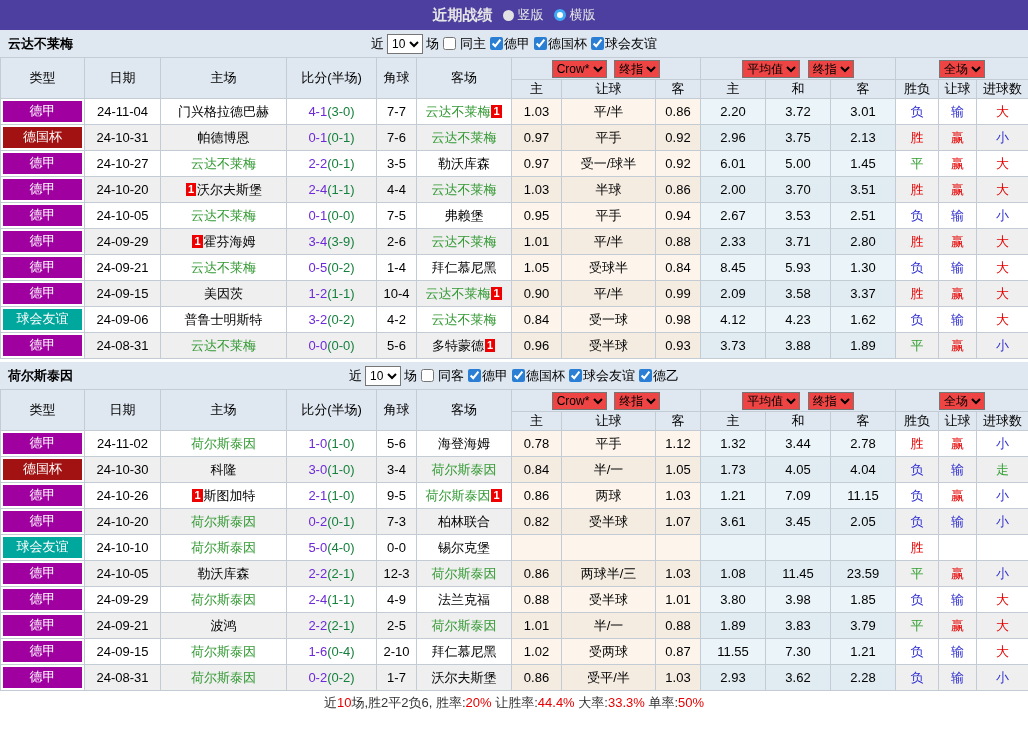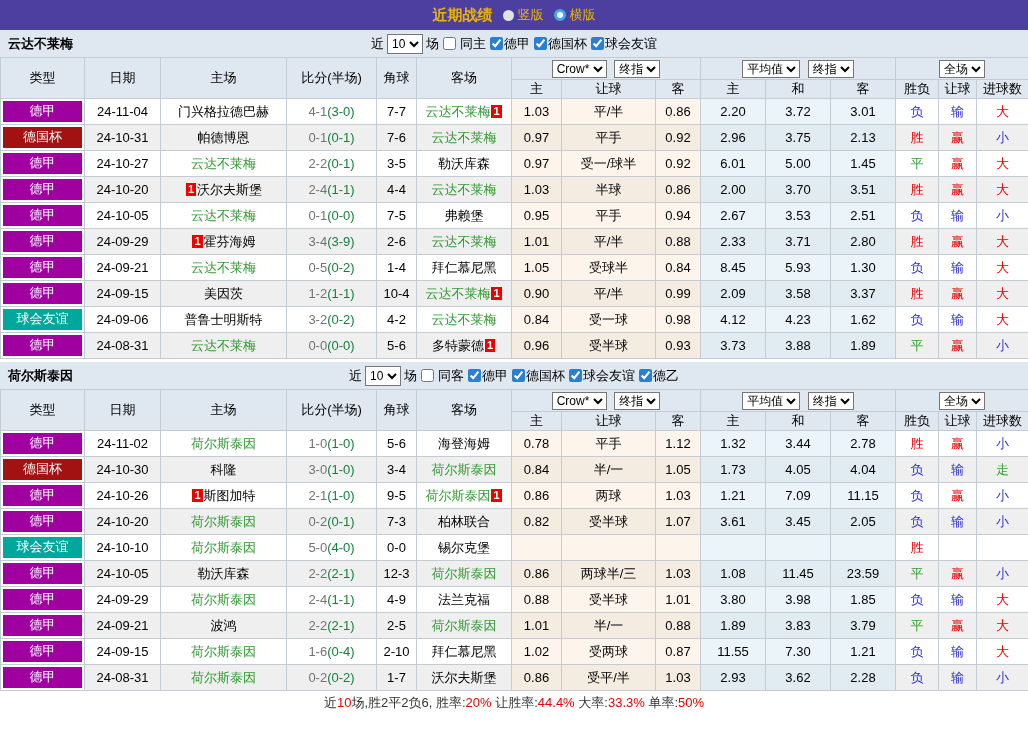--- a/index.html
+++ b/index.html
@@ -1,50 +1,50 @@
 <!DOCTYPE html>
 <html><head>
 <meta charset="utf-8">
 <style>
   * { box-sizing: border-box; }
   body { margin:0; background:#fff; font-family:"Liberation Sans","DejaVu Sans",sans-serif; font-size:13px; color:#000; }
   .page { width:1028px; }
 
   
-  .topbar { background:#4c3fa0; height:30px; display:flex; align-items:center; justify-content:center; gap:10px; color:#eab308; }
+  .topbar { background:#4c3fa0; height:30px; display:flex; align-items:center; justify-content:center; gap:10px; color:#e5e5e5; }
   .topbar-title { font-weight:bold; font-size:15px; }
   .radio-group { display:flex; align-items:center; gap:4px; font-size:13px; }
   .radio-dot { width:11px; height:11px; border-radius:50%; background:#e3e3e3; display:inline-block; }
   .radio-ring { width:12px; height:12px; border-radius:50%; background:#fff; border:3px solid #3fa9f5; display:inline-block; }
 
   
   .sec-head { position:relative; height:27px; background:#dfe7f1; display:flex; align-items:center; }
   .team-name { position:absolute; left:8px; font-weight:bold; color:#000; }
   .filters { margin:0 auto; display:flex; align-items:center; gap:3px; }
   .filters select { height:20px; font-size:12px; border:1px solid #767676; background:#fff; }
   .lg { display:inline-flex; align-items:center; }
   input[type=checkbox] { width:13px; height:13px; accent-color:#2a7fd4; margin:0 1px; }
 
   
   table { border-collapse:collapse; table-layout:fixed; width:1028px; font-size:13px; }
   th, td { border:1px solid #c3cbd5; text-align:center; padding:0; overflow:hidden; white-space:nowrap; }
   thead th { background:#dfe7f1; font-weight:normal; }
   thead tr.grp th { height:22px; }
   thead tr.sub th { height:18px; }
-  .hdr-select { height:18px; font-size:12px; border:1px solid #767676; background:#ffffff; margin:0 2px; }
+  .hdr-select { height:18px; font-size:12px; border:1px solid #767676; background:#ef4444; margin:0 2px; }
   tbody td { height:26px; background:#fff; }
   tbody tr:nth-child(even) td { background:#efefef; }
   tbody td.type-cell { background:#fff; padding:2px; }
   tbody tr:nth-child(even) td.type-cell { background:#fff; }
   .type-badge { height:100%; line-height:20px; color:#fff; }
   td.crow { background:#fdf5ec !important; }
   tbody tr:nth-child(even) td.crow { background:#f4ebe1 !important; }
   td.avgc { background:#eaf4f9 !important; }
   tbody tr:nth-child(even) td.avgc { background:#e1ecf2 !important; }
-  .score-main { color:#737373; }
+  .score-main { color:#6d28d9; }
   .score-half { color:#15803d; }
   .team-self { color:#339933; }
   .b1 { display:inline-block; background:#ee0000; color:#fff; font-size:11px; font-weight:bold; line-height:13px; padding:0 2px; margin:0 1px; vertical-align:1px; }
   .res-red { color:#e60000; }
   .res-blue { color:#3030d0; }
   .res-green { color:#2f9e2f; }
 
   .summary { height:24px; line-height:24px; text-align:center; color:#333; }
   .summary .red { color:#e60000; }
   .gap { height:3px; }

